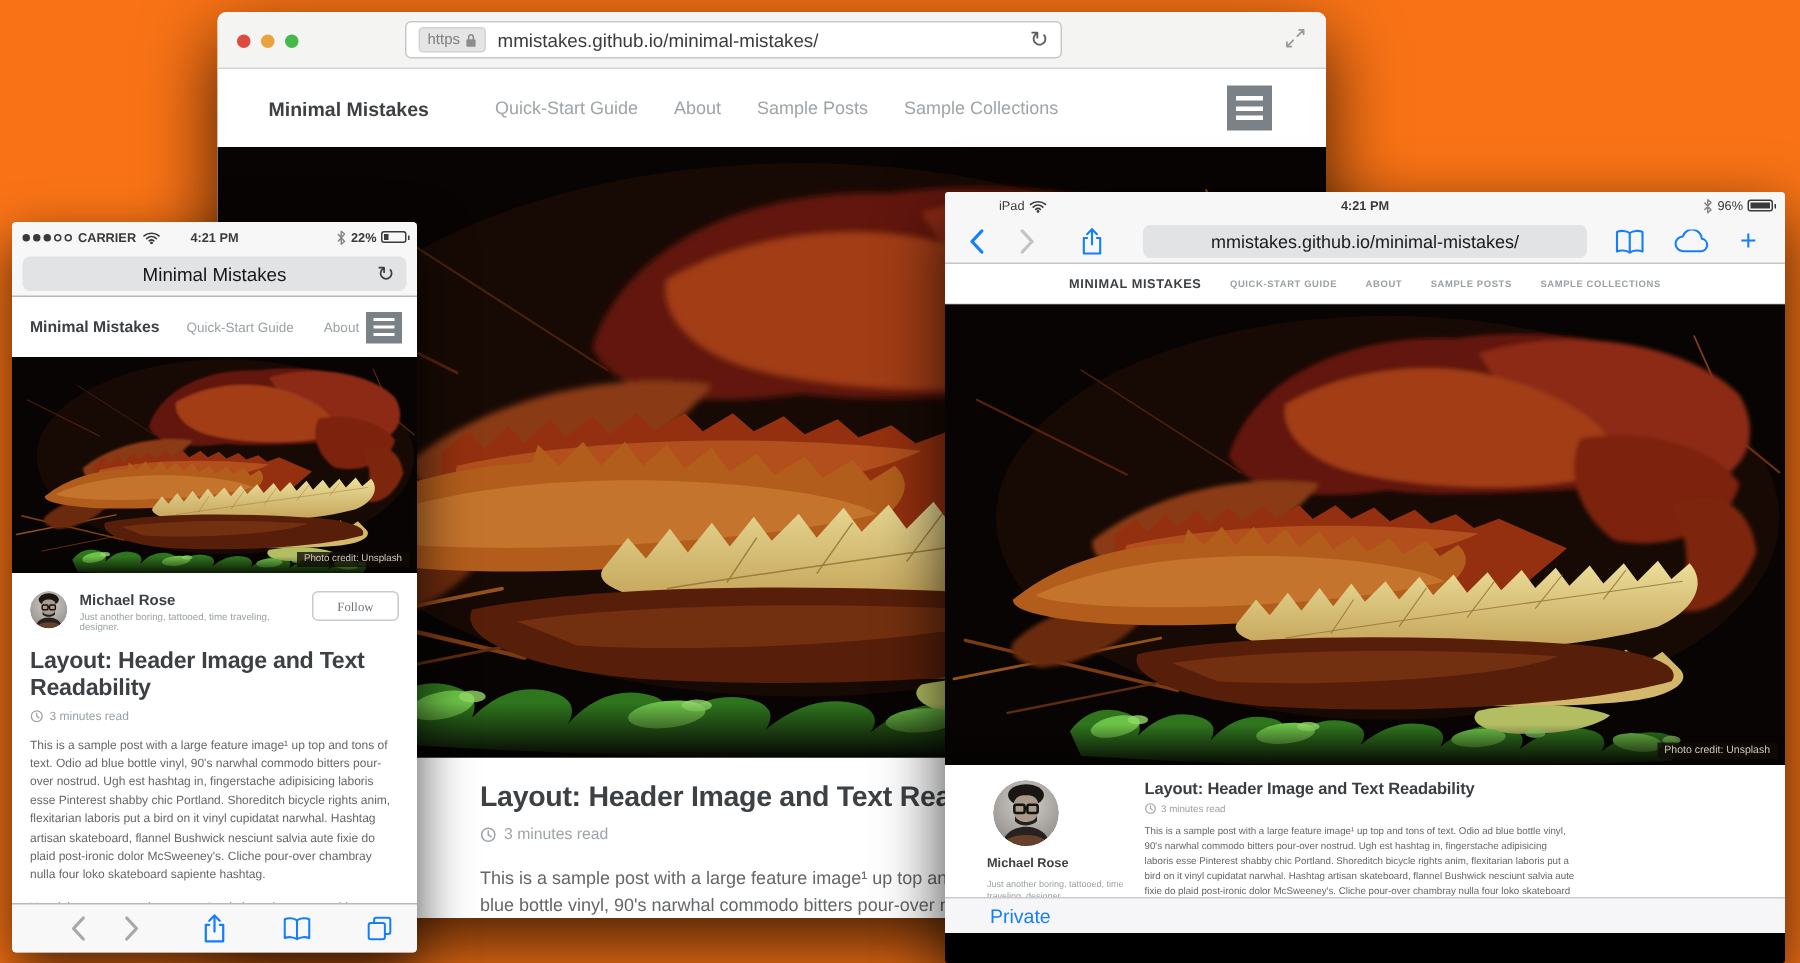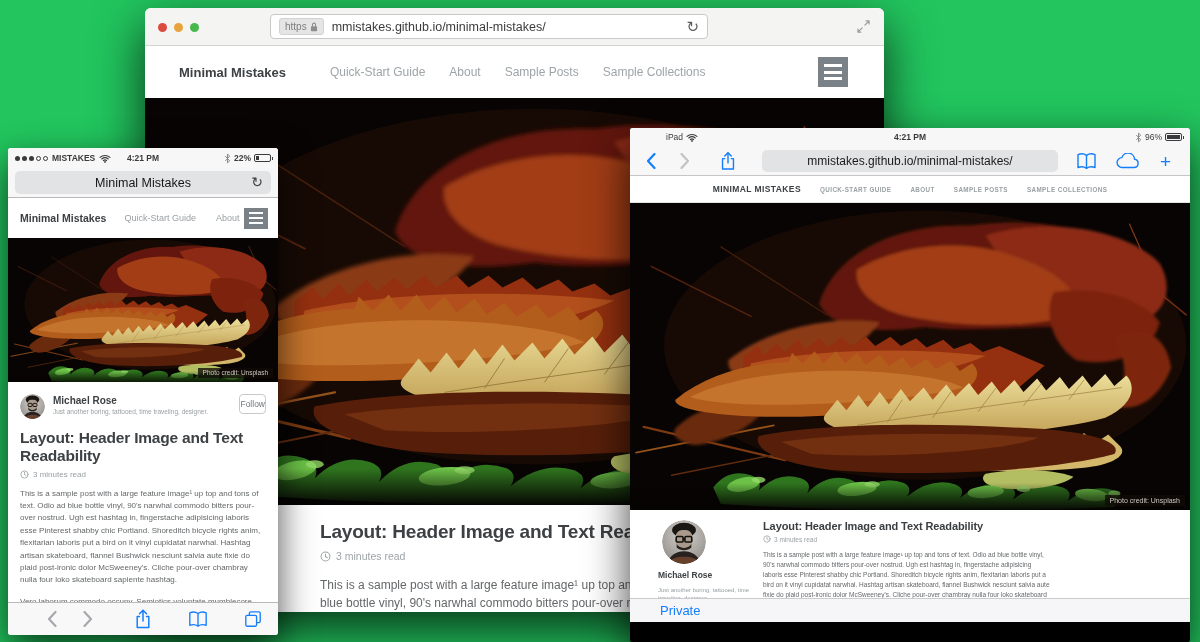--- a/index.html
+++ b/index.html
@@ -1,17 +1,17 @@
 <!DOCTYPE html>
 <html><head>
 <meta charset="utf-8">
 <style>
   * { margin:0; padding:0; box-sizing:border-box; }
   html,body { background:#000; }
-  .canvas { position:relative; width:1200px; height:642px; background:#22c55e; overflow:hidden;
+  .canvas { position:relative; width:1200px; height:642px; background:#f97316; overflow:hidden;
             font-family:"Liberation Sans", sans-serif; }
 
   
   .leaves-wrap { position:relative; overflow:hidden; background:#070403; }
   .leaves-svg { width:100%; height:100%; display:block; }
   .credit { position:absolute; right:5px; bottom:4px; background:rgba(18,12,8,.78);
             color:#cdc8c0; padding:2px 5px; line-height:1; white-space:nowrap; }
   .clock { color:inherit; vertical-align:-1px; }
   .av { display:block; width:100%; height:100%; }
 
@@ -70,22 +70,22 @@
                flex-direction:column; justify-content:center; align-items:center; gap:2.5px; cursor:pointer; }
   .burger-ph i { display:block; width:14px; height:2.5px; background:#fff; }
   .ph-image { height:144px; }
   .ph-image .credit { font-size:6.5px; }
   .ph-article { padding:12px 12px 0; }
   .author-row { display:flex; align-items:flex-start; gap:8px; }
   .av-ph { width:25px; height:25px; border-radius:50%; overflow:hidden; flex:none; }
   .a-name-ph { font-size:10px; font-weight:bold; color:#3d4144; line-height:1.3; }
   .a-bio-ph { font-size:6.5px; color:#9aa0a3; margin-top:1px; }
   .follow-btn { margin-left:auto; flex:none; border:1px solid #c6cacc; border-radius:4px; background:#fff;
-                font-size:8.5px; color:#6f777d; padding:4px 0; cursor:pointer;
-                font-family:Liberation Sans, sans-serif; }
+                font-size:8.5px; color:#6f777d; padding:4px 16px; cursor:pointer;
+                font-family:Liberation Serif, serif; }
   .ph-title { margin-top:10px; font-size:15.5px; font-weight:bold; color:#3d4144; line-height:1.18;
               letter-spacing:-.2px; }
   .ph-meta { margin-top:4px; font-size:8px; color:#9aa0a3; display:flex; align-items:center; gap:4px; }
   .ph-body { margin-top:9px; font-size:8px; line-height:1.55; color:#646769; }
   .ph-toolbar { position:absolute; left:0; right:0; bottom:0; height:33px; background:#f8f8f9;
                 border-top:1px solid #b9b9bb; }
   .tb { position:absolute; top:50%; transform:translate(-50%,-50%); display:flex; cursor:pointer; }
   .tb.gray { color:#a8a8ad; } .tb.blue { color:#157efb; }
 
   
@@ -314,21 +314,21 @@
   <div class="phone">
     <div class="ph-status">
       <span class="ph-time">4:21 PM</span>
       <span class="sig">
         <i class="f"></i>
           <i class="f"></i>
           <i class="f"></i>
           <i class="e"></i>
           <i class="e"></i>
       </span>
-      <span>MISTAKES</span>
+      <span>CARRIER</span>
       <svg style="margin-left:4px;color:#3a3a3c" width="12" height="9" viewBox="0 0 14 10">
           <use href="#wifi-icon-art"></use>
         </svg>
       <span class="ph-right">
         <svg class="bt" width="7" height="11" viewBox="0 0 8 12">
             <use href="#bt-icon-art"></use>
           </svg>
         <span>22%</span>
         <span class="batt">
             <i class="p22"></i>

